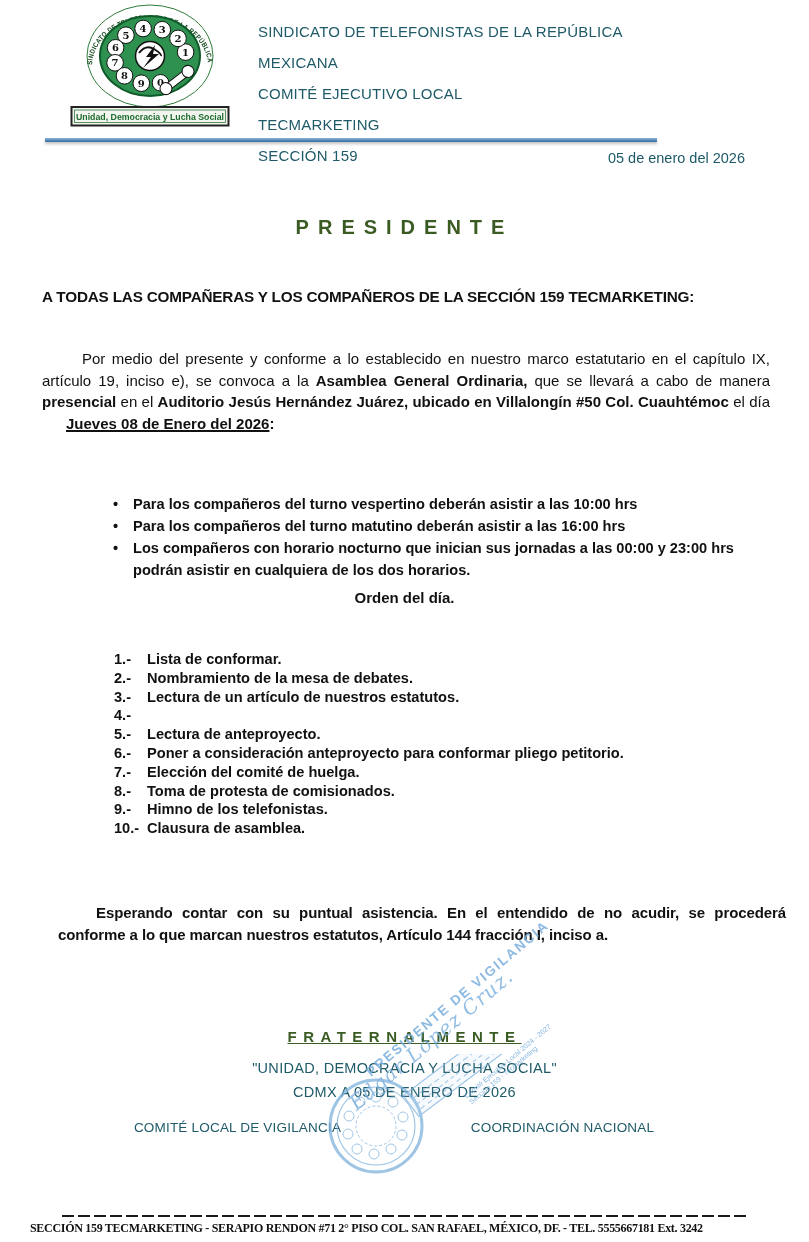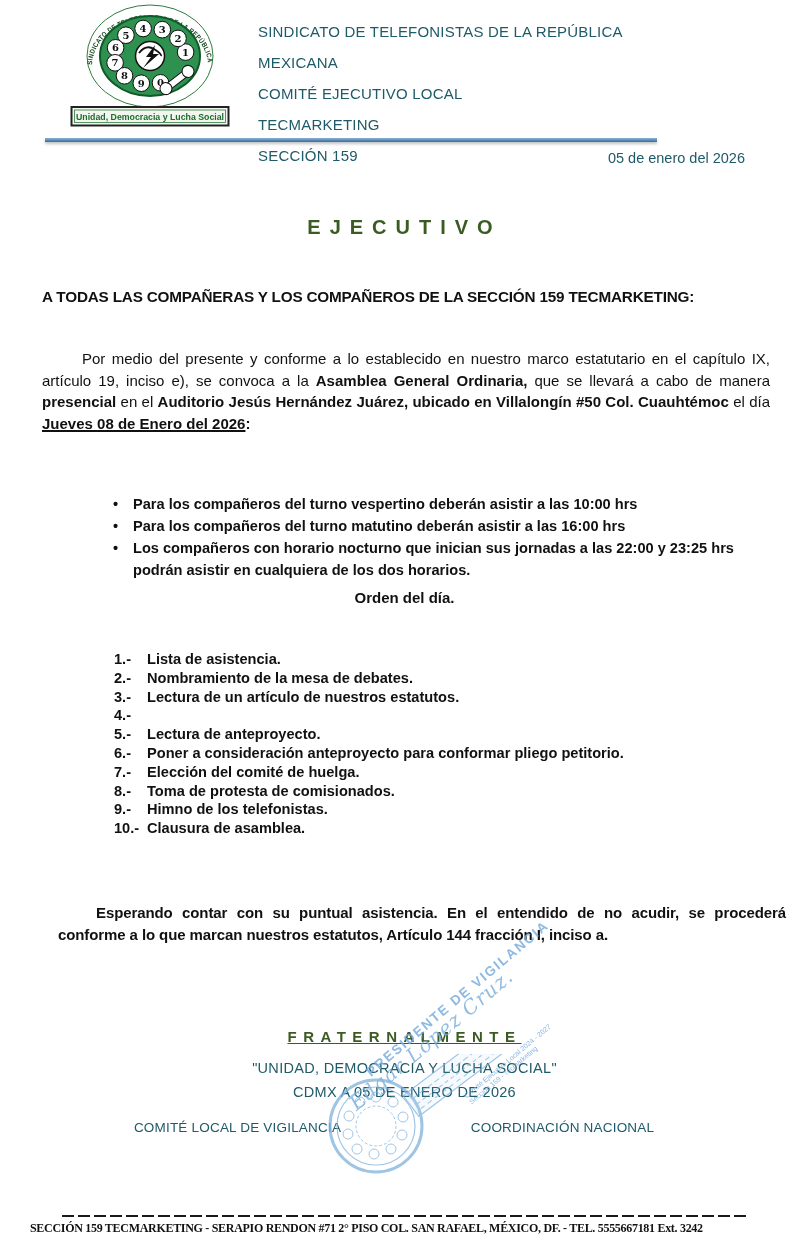--- a/index.html
+++ b/index.html
@@ -17,21 +17,21 @@
         box-shadow:0 2px 3px rgba(80,80,80,.35);}
   .date-line{left:45px;top:150px;width:700px;text-align:right;color:#1e5a68;font-size:14.5px;}
 
   
   .doc-title{left:0;top:216px;width:100%;text-align:center;
              font-size:20px;font-weight:700;letter-spacing:9px;color:#3a5b22;}
   .addressee{left:42px;top:288px;width:730px;font-size:15.3px;font-weight:700;letter-spacing:-.2px;}
   .intro{left:42px;top:348px;width:728px;font-size:15px;line-height:21.7px;
          text-align:justify;text-indent:40px;}
   .b{font-weight:700;}
-  .u{text-decoration:underline;text-decoration-thickness:2px;}
+  .u{text-decoration:underline;text-decoration-thickness:2px;margin-left:24px;}
 
   .bullets{left:93px;top:477px;width:648px;margin:16px;padding:0;list-style:none;
            font-size:14.6px;font-weight:700;line-height:22px;}
   .bullets li{position:relative;padding-left:24px;}
   .bullets li::before{content:"•";position:absolute;left:4px;top:0;}
 
   .order-heading{left:0;top:589px;width:100%;text-align:center;font-size:15px;font-weight:700;}
   .order-list{left:114px;top:650px;width:640px;font-size:14.6px;font-weight:700;line-height:18.8px;}
   .oi{display:flex;}
   .oi .num{width:33px;flex:0 0 33px;}
@@ -122,38 +122,38 @@
   <div class="abs org-lines">
     <div>SINDICATO DE TELEFONISTAS DE LA REPÚBLICA MEXICANA</div>
     <div>COMITÉ EJECUTIVO LOCAL</div>
     <div>TECMARKETING</div>
     <div>SECCIÓN 159</div>
   </div>
 
   <div class="abs rule"></div>
   <div class="abs date-line">05 de enero del 2026</div>
 
-  <div class="abs doc-title">EJECUTIVO</div>
+  <div class="abs doc-title">PRESIDENTE</div>
 
   <div class="abs addressee">A TODAS LAS COMPAÑERAS Y LOS COMPAÑEROS DE LA SECCIÓN 159 TECMARKETING:</div>
 
   <p class="abs intro" style="margin:0"><span>Por medio del presente y conforme a lo establecido en nuestro marco estatutario en el capítulo IX, artículo 19, inciso e), se convoca a la </span><span class="b">Asamblea General Ordinaria,</span><span> que se llevará a cabo de manera </span><span class="b">presencial</span><span> en el </span><span class="b">Auditorio Jesús Hernández Juárez, ubicado en Villalongín #50 Col. Cuauhtémoc</span><span> el día </span><span class="b u">Jueves 08 de Enero del 2026</span><span class="b">:</span></p>
 
   <ul class="abs bullets">
     <li>Para los compañeros del turno vespertino deberán asistir a las 10:00 hrs</li>
     <li>Para los compañeros del turno matutino deberán asistir a las 16:00 hrs</li>
-    <li>Los compañeros con horario nocturno que inician sus jornadas a las 22:00 y 23:25 hrs podrán asistir en cualquiera de los dos horarios.</li>
+    <li>Los compañeros con horario nocturno que inician sus jornadas a las 00:00 y 23:00 hrs podrán asistir en cualquiera de los dos horarios.</li>
   </ul>
 
   <div class="abs order-heading">Orden del día.</div>
 
   <div class="abs order-list">
     <div class="oi">
         <span class="num">1.-</span>
-        <span>Lista de asistencia.</span>
+        <span>Lista de conformar.</span>
       </div>
     <div class="oi">
         <span class="num">2.-</span>
         <span>Nombramiento de la mesa de debates.</span>
       </div>
     <div class="oi">
         <span class="num">3.-</span>
         <span>Lectura de un artículo de nuestros estatutos.</span>
       </div>
     <div class="oi">

